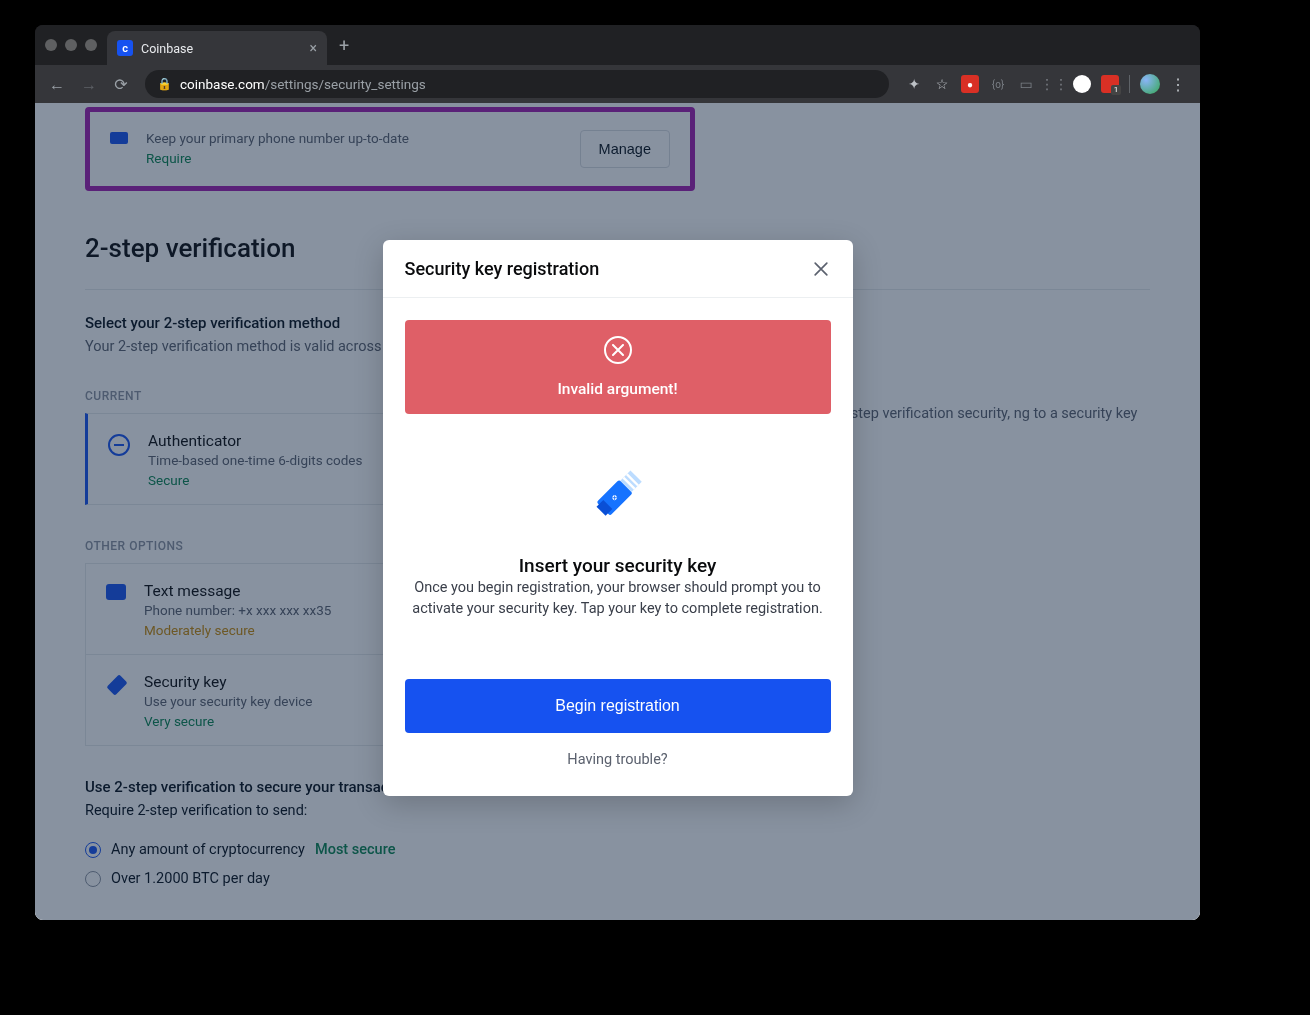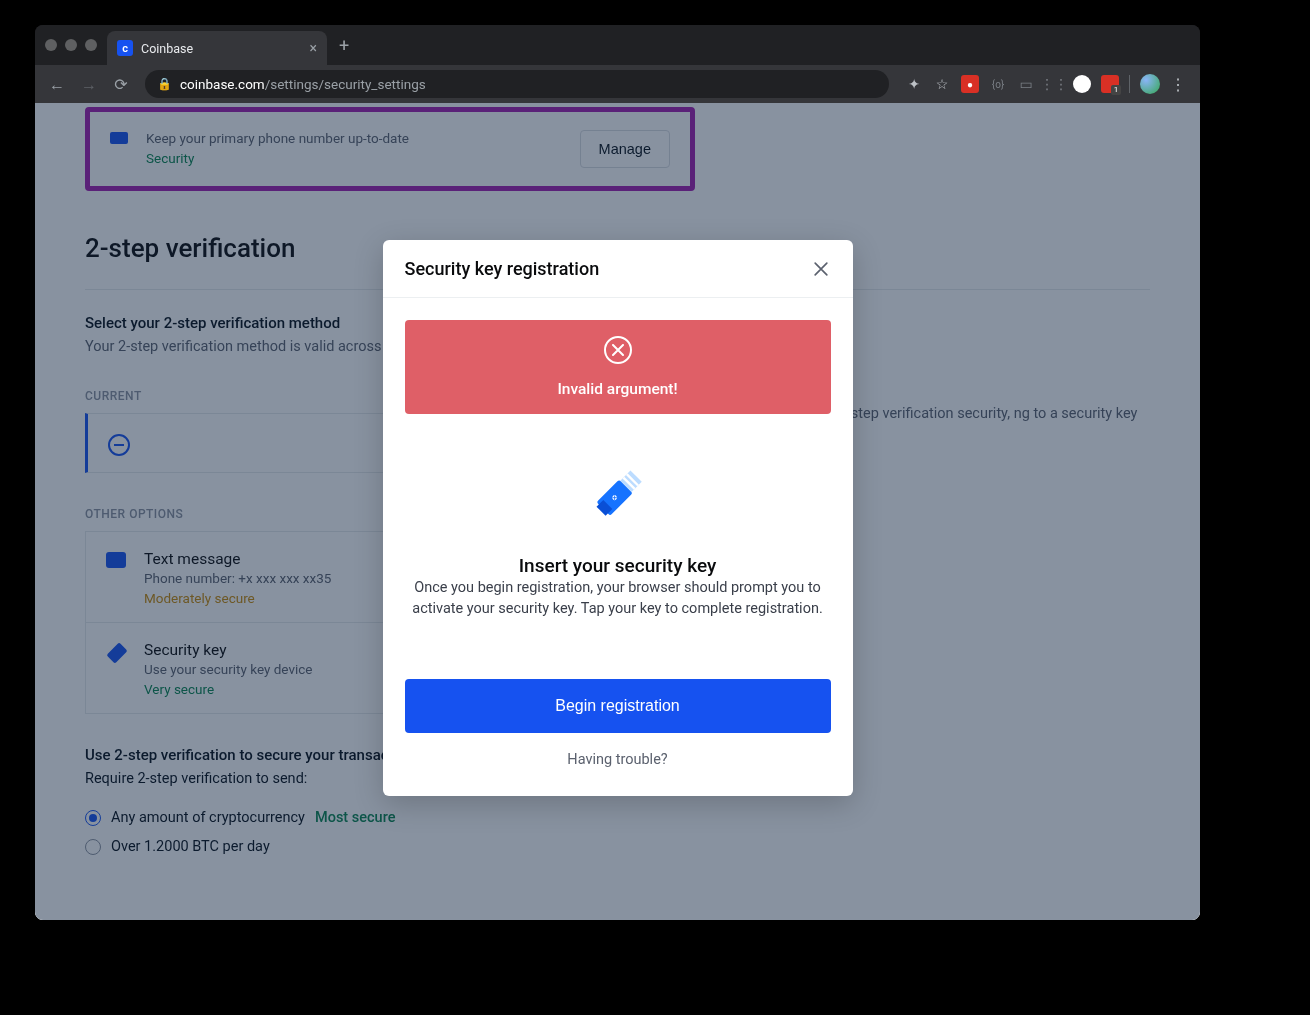--- a/index.html
+++ b/index.html
@@ -253,34 +253,39 @@
   </div>
 
   <div class="viewport">
     <div class="page">
       <div class="content">
 
         <div class="card phone-card" style="width:610px;">
           <div class="phone-icon"></div>
           <div class="card-body">
             <div class="card-sub">Keep your primary phone number up-to-date</div>
-            <div class="required">Security</div>
+            <div class="required">Require</div>
           </div>
           <button class="manage-btn">Manage</button>
         </div>
 
         <h2 class="section-title">2-step verification</h2>
         <hr class="hr">
 
         <div class="subheading">Select your 2-step verification method</div>
         <div class="subtext">Your 2-step verification method is valid across</div>
 
         <div class="group-label">CURRENT</div>
         <div class="method-card current" style="width:610px;">
           <div class="icon-circle"></div>
+          <div>
+            <div class="method-title">Authenticator</div>
+            <div class="method-sub">Time-based one-time 6-digits codes</div>
+            <div class="secure-green">Secure</div>
+          </div>
         </div>
 
         <div class="group-label">OTHER OPTIONS</div>
         <div style="width:610px;">
           <div class="method-card">
             <div class="icon-sms"></div>
             <div>
               <div class="method-title">Text message</div>
               <div class="method-sub">Phone number: +x xxx xxx xx35</div>
               <div class="secure-amber">Moderately secure</div>

